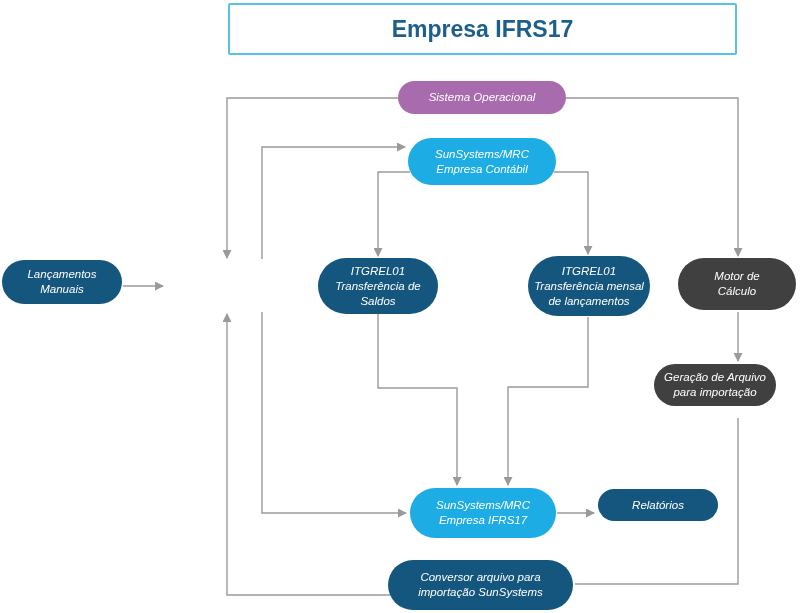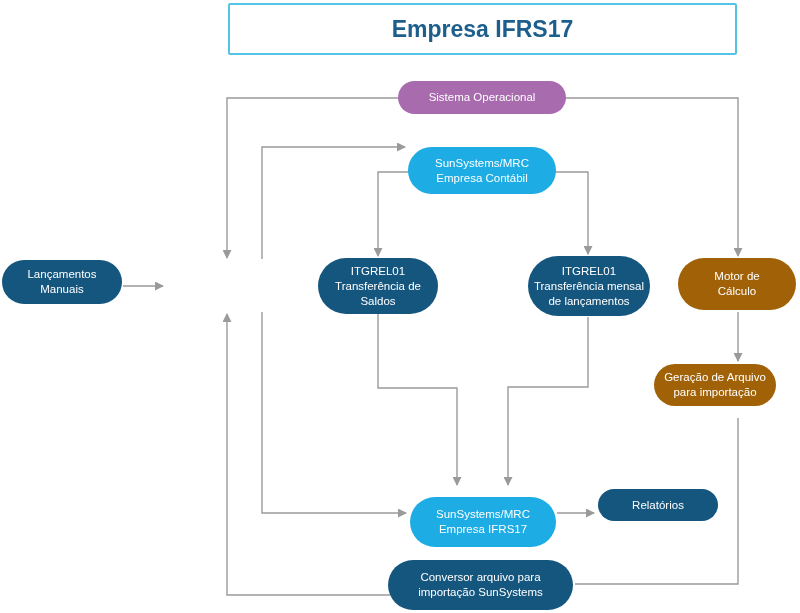--- a/index.html
+++ b/index.html
@@ -26,25 +26,26 @@
     border-radius: 999px;
     color: #ffffff;
     display: flex;
     align-items: center;
     justify-content: center;
     text-align: center;
     font-size: 11.5px;
     line-height: 15px;
     white-space: pre;
     z-index: 2;
+    font-style: italic;
   }
   .c-dark   { background: #15567f; }
-  .c-cyan   { background: #1dace4; margin-top: 9px; }
+  .c-cyan   { background: #1dace4; }
   .c-purple { background: #a76bae; }
-  .c-green  { background: #a16207; }
+  .c-green  { background: #404040; }
 
   .title-box {
     position: absolute;
     left: 228px; top: 3px;
     width: 509px; height: 52px;
     background: #ffffff;
     border: 2px solid #54c3e6;
     border-radius: 2px;
     box-sizing: border-box;
     display: flex;

